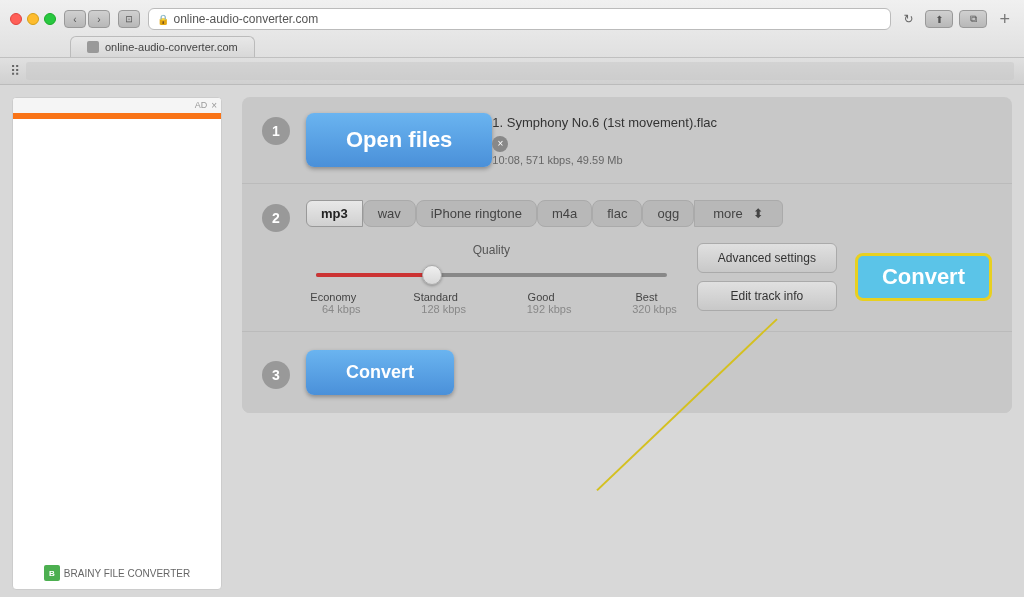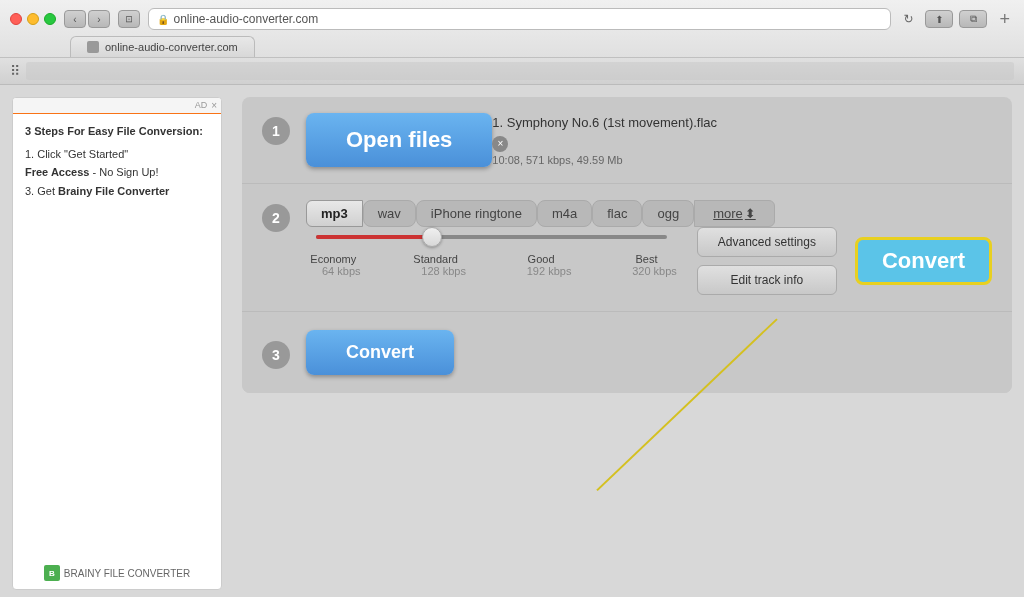--- a/index.html
+++ b/index.html
@@ -181,21 +181,21 @@
       border-radius: 4px;
       padding: 0;
       position: relative;
       overflow: hidden;
     }
     .ad-top-bar {
       display: flex;
       justify-content: flex-end;
       padding: 2px 4px;
       background: #f5f5f5;
-      border-bottom: 1px solid #f97316;
+      border-bottom: 6px solid #f97316;
     }
     .ad-label {
       font-size: 9px;
       color: #999;
     }
     .ad-close {
       font-size: 10px;
       color: #999;
       cursor: pointer;
       margin-left: 4px;
@@ -337,20 +337,21 @@
       font-size: 11px;
       color: #666;
       margin-top: 2px;
     }
 
     
     .format-tabs {
       display: flex;
       align-items: center;
       gap: 0;
+      margin-bottom: 16px;
     }
     .format-tab {
       padding: 5px 14px;
       font-size: 13px;
       color: #444;
       background: #b8b8b8;
       border: 1px solid #aaa;
       cursor: pointer;
       border-radius: 8px;
     }
@@ -359,29 +360,28 @@
     }
     .format-tab.active {
       background: linear-gradient(to bottom, #e8e8e8, #d0d0d0);
       font-weight: 600;
       color: #222;
       border-color: #999;
     }
     .format-tab-more {
       display: flex;
       align-items: center;
-      gap: 2px;
+      gap: 10px;
       padding: 5px 18px;
       font-size: 13px;
       color: #444;
       background: #b8b8b8;
       border: 1px solid #aaa;
       border-radius: 0 6px 6px 0;
       cursor: pointer;
-      text-decoration: underline;
     }
 
     .quality-section {
       display: flex;
       gap: 20px;
       align-items: flex-start;
     }
     .quality-slider-area {
       flex: 1;
     }
@@ -516,26 +516,20 @@
   <span class="grid-icon">⠿</span>
   <div class="toolbar-blurred"></div>
 </div>
 
 <div class="page-content">
 
   <div class="sidebar-ad">
     <div class="ad-top-bar">
       <span class="ad-label">AD</span>
       <span class="ad-close">×</span>
-    </div>
-    <div class="ad-steps">
-      <div class="title">3 Steps For Easy File Conversion:</div>
-      <div>1. Click "Get Started"</div>
-      <div><strong>Free Access</strong> - No Sign Up!</div>
-      <div>3. Get <strong>Brainy File Converter</strong></div>
     </div>
     <div class="ad-footer">
       <div class="ad-footer-logo">B</div>
       <span>BRAINY FILE CONVERTER</span>
     </div>
   </div>
 
   <div class="converter-main">
     <div class="converter-card">
 
@@ -566,20 +560,21 @@
               <div class="format-tab">flac</div>
               <div class="format-tab">ogg</div>
               <div class="format-tab-more">
                 <span>more</span>
                 <span>⬍</span>
               </div>
             </div>
 
             <div class="quality-section">
               <div class="quality-slider-area">
+                <div class="quality-label">Quality</div>
                 <div class="slider-track-container">
                   <div style="position: relative; width: 100%; height: 4px; background: #888; border-radius: 2px;">
                     <div style="position: absolute; left: 0; top: 0; height: 4px; width: 33%; background: #cc3333; border-radius: 2px 0 0 2px;"></div>
                     <div class="slider-thumb"></div>
                   </div>
                 </div>
                 <div class="quality-markers">
                   <div class="quality-marker">
                     <div class="marker-name">Economy</div>
                     <div class="marker-kbps">64 kbps</div>

